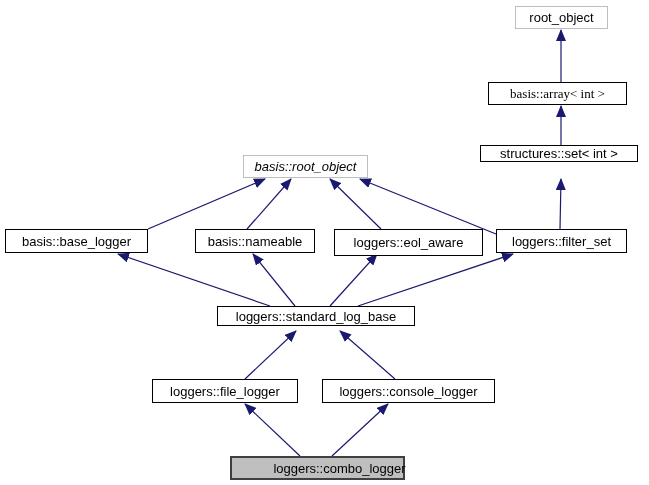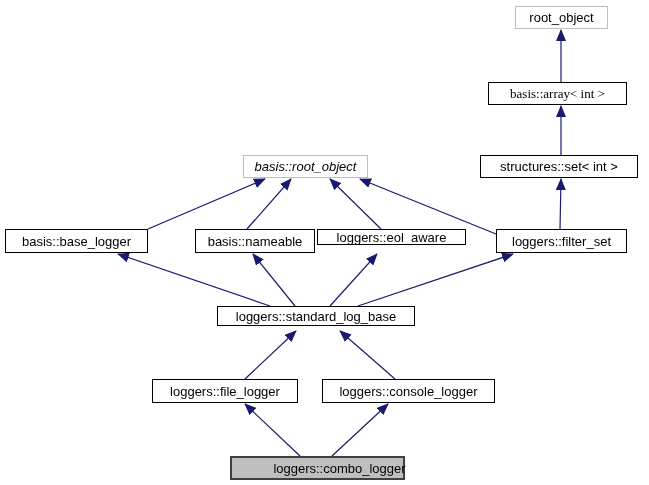--- a/index.html
+++ b/index.html
@@ -61,24 +61,24 @@
         <line x1="358" y1="306" x2="513" y2="254" stroke="#191970" stroke-width="1.2" marker-end="url(#arrowhead)"></line>
         <line x1="245" y1="379" x2="296" y2="331" stroke="#191970" stroke-width="1.2" marker-end="url(#arrowhead)"></line>
         <line x1="395" y1="379" x2="340" y2="331" stroke="#191970" stroke-width="1.2" marker-end="url(#arrowhead)"></line>
         <line x1="300" y1="456" x2="245" y2="404" stroke="#191970" stroke-width="1.2" marker-end="url(#arrowhead)"></line>
         <line x1="332" y1="456" x2="388" y2="404" stroke="#191970" stroke-width="1.2" marker-end="url(#arrowhead)"></line>
       </g>
   </svg>
   <div id="node-group">
       <div class="node external" style="left: 515px; top: 6px; width: 93px; height: 23px;">root_object</div>
       <div class="node normal" style="left: 488px; top: 82px; width: 139px; height: 23px; font-family: Liberation Serif, serif;">basis::array&lt; int &gt;</div>
-      <div class="node normal" style="left: 480px; top: 155px; width: 158px; height: 23px;">structures::set&lt; int &gt;</div>
+      <div class="node normal" style="left: 480px; top: 145px; width: 158px; height: 17px;">structures::set&lt; int &gt;</div>
       <div class="node external" style="left: 243px; top: 155px; width: 125px; height: 23px; font-style: italic;">basis::root_object</div>
       <div class="node normal" style="left: 5px; top: 229px; width: 143px; height: 24px;">basis::base_logger</div>
       <div class="node normal" style="left: 173px; top: 229px; width: 120px; height: 24px; margin-left: 22px;">basis::nameable</div>
-      <div class="node normal" style="left: 317px; top: 229px; width: 149px; height: 16px; text-align: right;">loggers::eol_aware</div>
+      <div class="node normal" style="left: 334px; top: 229px; width: 149px; height: 27px; text-align: right;">loggers::eol_aware</div>
       <div class="node normal" style="left: 496px; top: 229px; width: 131px; height: 24px;">loggers::filter_set</div>
       <div class="node normal" style="left: 217px; top: 306px; width: 198px; height: 20px;">loggers::standard_log_base</div>
       <div class="node normal" style="left: 152px; top: 379px; width: 146px; height: 24px;">loggers::file_logger</div>
       <div class="node normal" style="left: 322px; top: 379px; width: 173px; height: 24px;">loggers::console_logger</div>
       <div class="node focus" style="left: 230px; top: 456px; width: 175px; height: 24px;">loggers::combo_logger</div>
     </div>
 </div>
 
 </body></html>

